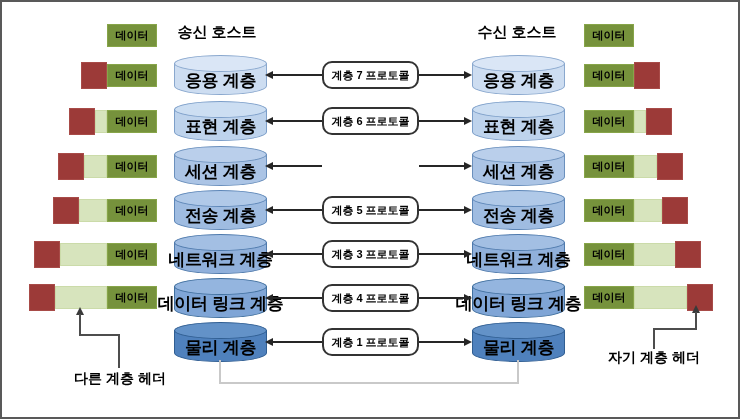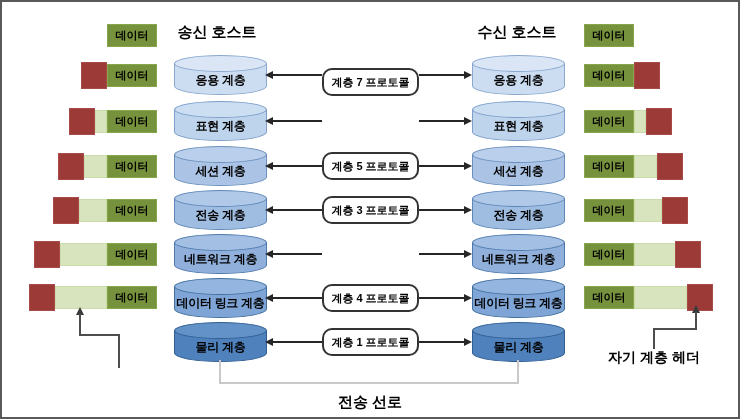--- a/index.html
+++ b/index.html
@@ -17,21 +17,21 @@
   .lg    { position:absolute; height:23px; background:#d7e4bd; border:1px solid #cbdba9; box-sizing:border-box; }
 
   
   .cyl { position:absolute; width:93px; height:40px; }
   .cyl-body { position:absolute; left:0; right:0; top:8px; bottom:0; background:var(--f);
               border:1.5px solid var(--s); border-top:none; box-sizing:border-box;
               border-radius:0 0 47px 47px / 0 0 9px 9px; }
   .cyl-top  { position:absolute; left:0; right:0; top:0; height:17px; background:var(--ft);
               border:1.5px solid var(--s); border-radius:50%; box-sizing:border-box; }
   .cyl-label{ position:absolute; left:0; right:0; top:11px; bottom:0; display:flex; align-items:center;
-              justify-content:center; font-size:12px; font-weight:bold; white-space:nowrap; letter-spacing:-0.3px; }
+              justify-content:center; font-size:17px; font-weight:bold; white-space:nowrap; letter-spacing:-0.3px; }
   .c0 { --f:#cdddf1; --ft:#dae6f6; --s:#8aa8ce; }
   .c1 { --f:#bed3ec; --ft:#ccdef2; --s:#7d9fc9; }
   .c2 { --f:#abc4e5; --ft:#bacfeb; --s:#6b90bd; }
   .c3 { --f:#9fbce1; --ft:#b0c9e8; --s:#5e87b8; }
   .c4 { --f:#90b0db; --ft:#a3bfe3; --s:#4f7aac; }
   .c5 { --f:#7fa5d6; --ft:#94b5df; --s:#41709f; }
   .c6 { --f:#4f81bd; --ft:#6392c8; --s:#305e92; }
 
   
   .proto { position:absolute; left:320px; width:97px; height:28px; background:#fff;
@@ -179,65 +179,66 @@
   <div class="cyl c6" style="left:470px;top:320px">
     <div class="cyl-body"></div>
       <div class="cyl-top"></div>
     <div class="cyl-label">물리 계층</div>
     </div>
 
   <div class="hl" style="left:270px;top:72px;width:50px"></div>
   <div class="ar-l" style="left:263px;top:69px"></div>
   <div class="hl" style="left:417px;top:72px;width:48px"></div>
   <div class="ar-r" style="left:462px;top:69px"></div>
-  <div class="proto" style="top:66px">계층 7 프로토콜</div>
+  <div class="proto" style="top:59px">계층 7 프로토콜</div>
 
   <div class="hl" style="left:270px;top:118px;width:50px"></div>
   <div class="ar-l" style="left:263px;top:115px"></div>
   <div class="hl" style="left:417px;top:118px;width:48px"></div>
   <div class="ar-r" style="left:462px;top:115px"></div>
+  <div class="proto" style="top:105px">계층 6 프로토콜</div>
 
   <div class="hl" style="left:270px;top:163px;width:50px"></div>
   <div class="ar-l" style="left:263px;top:160px"></div>
   <div class="hl" style="left:417px;top:163px;width:48px"></div>
   <div class="ar-r" style="left:462px;top:160px"></div>
-  <div class="proto" style="top:150px">계층 5 프로토콜</div>
 
   <div class="hl" style="left:270px;top:207px;width:50px"></div>
   <div class="ar-l" style="left:263px;top:204px"></div>
   <div class="hl" style="left:417px;top:207px;width:48px"></div>
   <div class="ar-r" style="left:462px;top:204px"></div>
-  <div class="proto" style="top:194px">계층 3 프로토콜</div>
+  <div class="proto" style="top:194px">계층 5 프로토콜</div>
 
   <div class="hl" style="left:270px;top:251px;width:50px"></div>
   <div class="ar-l" style="left:263px;top:248px"></div>
   <div class="hl" style="left:417px;top:251px;width:48px"></div>
   <div class="ar-r" style="left:462px;top:248px"></div>
+  <div class="proto" style="top:238px">계층 3 프로토콜</div>
 
   <div class="hl" style="left:270px;top:295px;width:50px"></div>
   <div class="ar-l" style="left:263px;top:292px"></div>
   <div class="hl" style="left:417px;top:295px;width:48px"></div>
   <div class="ar-r" style="left:462px;top:292px"></div>
   <div class="proto" style="top:282px">계층 4 프로토콜</div>
 
   <div class="hl" style="left:270px;top:339px;width:50px"></div>
   <div class="ar-l" style="left:263px;top:336px"></div>
   <div class="hl" style="left:417px;top:339px;width:48px"></div>
   <div class="ar-r" style="left:462px;top:336px"></div>
   <div class="proto" style="top:326px">계층 1 프로토콜</div>
 
   <div class="gvl" style="left:217px;top:358px;height:24px"></div>
   <div class="ghl" style="left:217px;top:380px;width:300px"></div>
   <div class="gvl" style="left:515px;top:358px;height:24px"></div>
-  <div class="title" style="left:293px;top:391px">전송 선로</div>
 
   <div class="ar-u" style="left:74px;top:305px"></div>
   <div class="vl" style="left:77px;top:312px;height:22px"></div>
   <div class="ahl" style="left:77px;top:332px;width:41px"></div>
   <div class="vl" style="left:116px;top:332px;height:34px"></div>
+  <div class="ann" style="left:38px;top:368px">다른 계층 헤더</div>
 
   <div class="ar-u" style="left:690px;top:303px"></div>
   <div class="vl" style="left:693px;top:310px;height:18px"></div>
   <div class="ahl" style="left:651px;top:326px;width:44px"></div>
   <div class="vl" style="left:651px;top:326px;height:21px"></div>
   <div class="ann" style="left:572px;top:347px">자기 계층 헤더</div>
 
 </div>
 
 </body></html>

